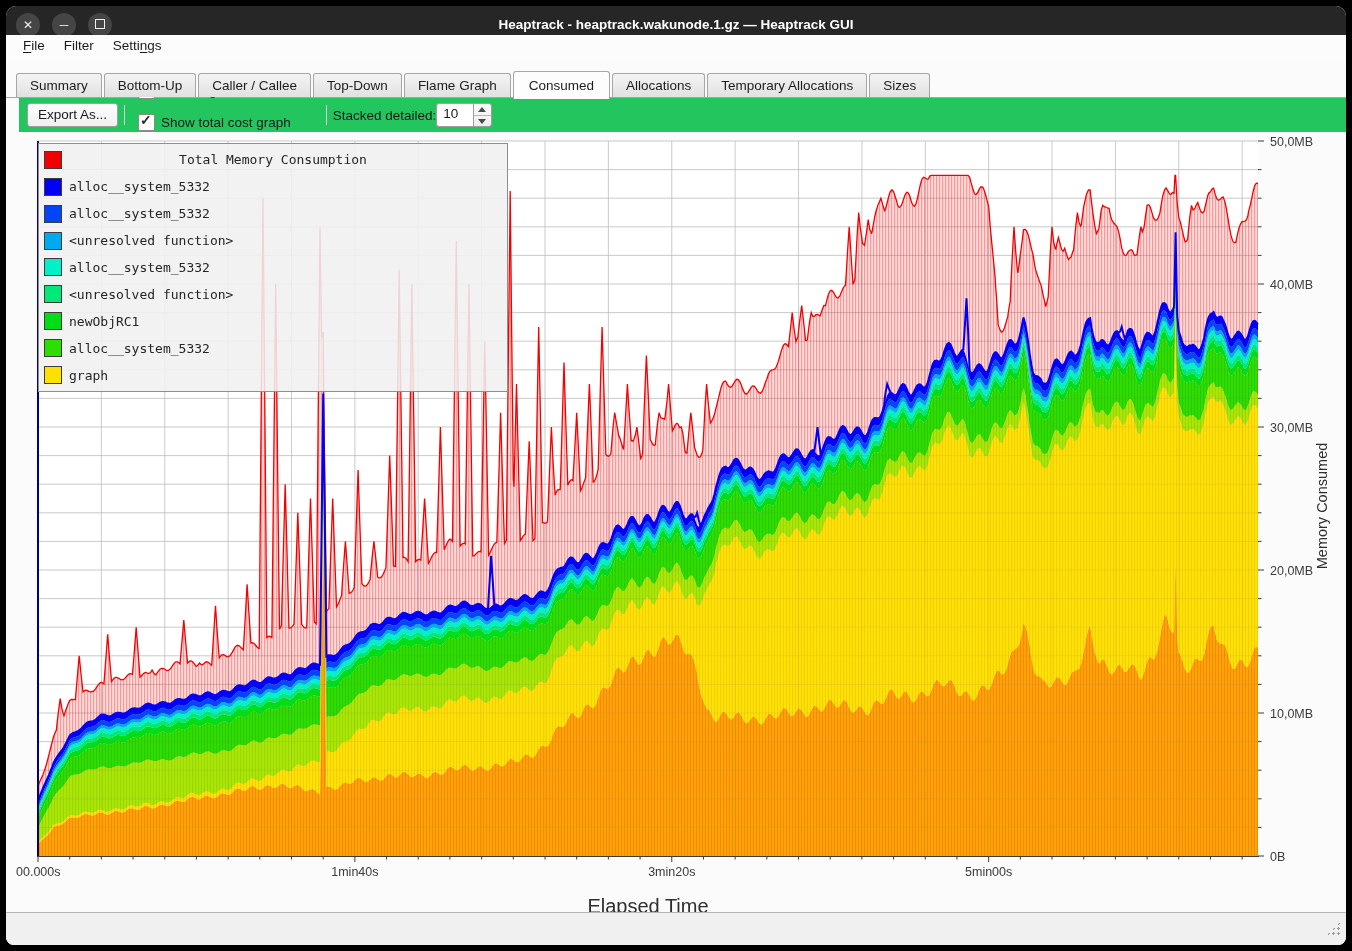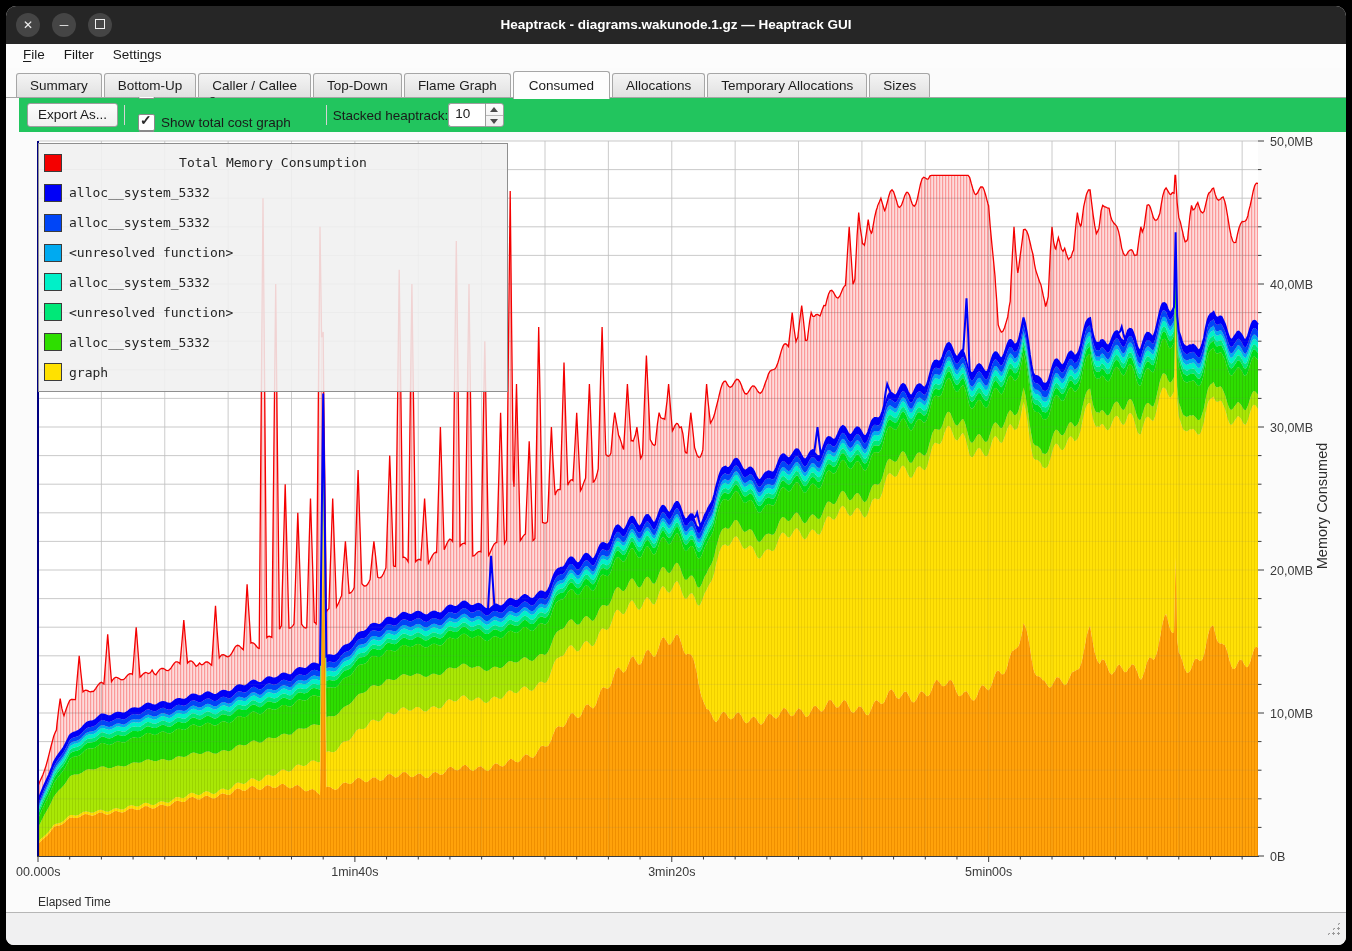--- a/index.html
+++ b/index.html
@@ -8,21 +8,21 @@
           border-radius:10px 10px 8px 8px;overflow:hidden;}
   
   .titlebar{position:absolute;left:0;top:0;width:100%;height:38px;background:#262626;}
   .win-btn{position:absolute;top:7px;width:24px;height:24px;border-radius:50%;background:#454545;
            color:#efefef;text-align:center;line-height:24px;font-size:12px;cursor:default;}
   .win-btn.b0{left:10px}.win-btn.b1{left:46px}.win-btn.b2{left:82px}
   .win-btn .sq{display:inline-block;width:8px;height:8px;border:1.5px solid #efefef;margin-top:6px;}
   .win-title{position:absolute;left:0;right:0;top:0;height:38px;line-height:38px;text-align:center;
              color:#fff;font-weight:bold;font-size:13.5px;}
   
-  .menubar{position:absolute;left:0;top:38px;width:100%;height:24px;background:#fcfcfc;
+  .menubar{position:absolute;left:0;top:29px;width:100%;height:24px;background:#fcfcfc;
            font-size:13.5px;color:#1a1a1a;}
   .menu-item{display:inline-block;padding:3px 9px;margin-left:1px;}
   .menu-item:first-child{margin-left:8px;}
   .menu-item u{text-decoration:underline;text-underline-offset:2px;}
   
   .tabbar{position:absolute;left:0;top:62px;width:100%;height:30px;background:#fbfbfb;}
   .tabbar::after{content:"";position:absolute;left:0;right:0;bottom:0;height:0;border-bottom:1px solid #a6a6a6;}
   .tab{position:relative;z-index:1;display:inline-block;margin-top:5px;margin-left:2px;padding:4px 13px 4px;
        font-size:13.5px;color:#1c1c1c;background:linear-gradient(#f4f4f4,#e1e1e1);
        border:1px solid #a6a6a6;border-bottom:none;border-radius:3px 3px 0 0;}
@@ -52,43 +52,43 @@
   
   .chart-wrap{position:absolute;left:0;top:126px;width:1340px;height:780px;background:#fbfbfb;}
   .legend{position:absolute;left:32px;top:11px;width:468px;height:247px;
           background:rgba(240,240,240,0.88);border:1px solid #8f8f8f;
           font-family:"DejaVu Sans Mono",monospace;font-size:13px;color:#252525;
           display:flex;flex-direction:column;justify-content:space-evenly;}
   .lrow{position:relative;height:22px;display:flex;align-items:center;}
   .lrow .sw{position:absolute;left:5px;top:2px;width:16px;height:16px;border:1px solid #3c3c3c;}
   .lrow .lt{margin-left:30px;white-space:pre;}
   .lrow.title .lt{margin:10px;position:absolute;left:0;right:0;text-align:center;}
-  .axis-xlabel{position:absolute;left:32px;top:763px;width:1220px;
-               font-size:12px;color:#2e2e2e;}
+  .axis-xlabel{position:absolute;left:32px;top:763px;width:1220px;text-align:center;
+               font-size:20px;color:#2e2e2e;}
   .axis-ylabel{position:absolute;left:1316px;top:374px;transform:translate(-50%,-50%) rotate(-90deg);
                white-space:nowrap;font-size:14.5px;color:#2e2e2e;}
   svg text{font-family:"Liberation Sans",sans-serif;font-size:12.5px;fill:#3a3a3a;}
   
   .statusbar{position:absolute;left:0;top:906px;width:100%;height:33px;background:#f0f0f1;
              border-top:1px solid #b6b6b6;}
   .grip{position:absolute;right:5px;top:8px;width:15px;height:15px;
         background-image:radial-gradient(#9a9a9a 1.1px,transparent 1.2px);
         background-size:5px 5px;background-position:bottom right;
         clip-path:polygon(100% 0,100% 100%,0 100%);}
 </style>
 </head>
 <body>
 
 <div id="window">
 
   <div class="titlebar">
     <div class="win-btn b0"><span>✕</span></div>
     <div class="win-btn b1"><span>─</span></div>
     <div class="win-btn b2"><span class="sq"></span></div>
-    <div class="win-title">Heaptrack - diagrams.wakunode.1.gz — Heaptrack GUI</div>
+    <div class="win-title">Heaptrack - heaptrack.wakunode.1.gz — Heaptrack GUI</div>
   </div>
 
   <div class="menubar" id="menubar"><div class="menu-item"><u>F</u>ile</div><div class="menu-item">Filter</div><div class="menu-item">Setti<u>n</u>gs</div></div>
 
   <div class="tabbar" id="tabbar"><div class="tab">Summary</div><div class="tab">Bottom-Up</div><div class="tab">Caller / Callee</div><div class="tab">Top-Down</div><div class="tab">Flame Graph</div><div class="tab active">Consumed</div><div class="tab">Allocations</div><div class="tab">Temporary Allocations</div><div class="tab">Sizes</div></div>
 
   <div class="toolbar">
     <button class="btn">Export As...</button>
     <span class="tsep"></span>
     <span id="checkboxes"><span class="chk">
@@ -101,21 +101,21 @@
             <span class="mark">✓</span>
           </span>
           <span>Show total cost graph</span>
         </span><span class="chk">
           <span class="box">
             <span class="mark">✓</span>
           </span>
           <span>Show detailed cost graph</span>
         </span></span>
     <span class="tsep"></span>
-    <span>Stacked heaptrack:</span>
+    <span>Stacked detailed:</span>
     <span class="spin">
       <span class="val">10</span>
       <span class="arrows">
         <div>
             <span class="tri-up"></span>
           </div>
         <div>
             <span class="tri-dn"></span>
           </div>
       </span>
@@ -357,20 +357,24 @@
         </div>
         <div class="lrow">
           <span class="sw" style="background: rgb(0, 240, 200);"></span>
           <span class="lt">alloc__system_5332</span>
         </div>
         <div class="lrow">
           <span class="sw" style="background: rgb(0, 232, 120);"></span>
           <span class="lt">&lt;unresolved function&gt;</span>
         </div>
         <div class="lrow">
+          <span class="sw" style="background: rgb(0, 221, 23);"></span>
+          <span class="lt">newObjRC1</span>
+        </div>
+        <div class="lrow">
           <span class="sw" style="background: rgb(46, 222, 0);"></span>
           <span class="lt">alloc__system_5332</span>
         </div>
         <div class="lrow">
           <span class="sw" style="background: rgb(255, 225, 0);"></span>
           <span class="lt">graph</span>
         </div>
       </div>
     <div class="axis-xlabel">Elapsed Time</div>
     <div class="axis-ylabel">Memory Consumed</div>

